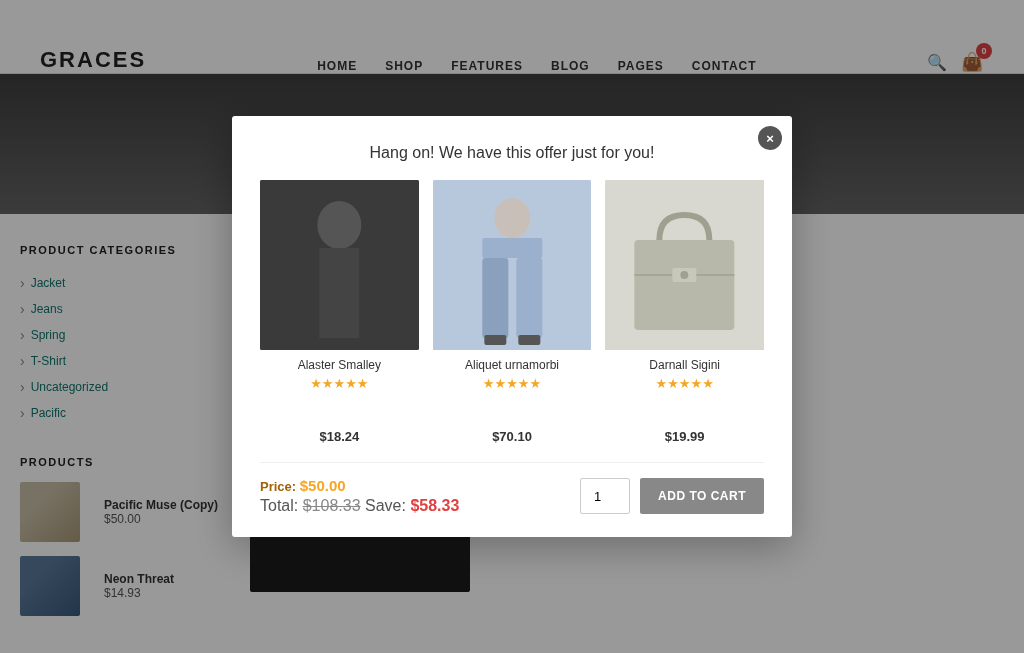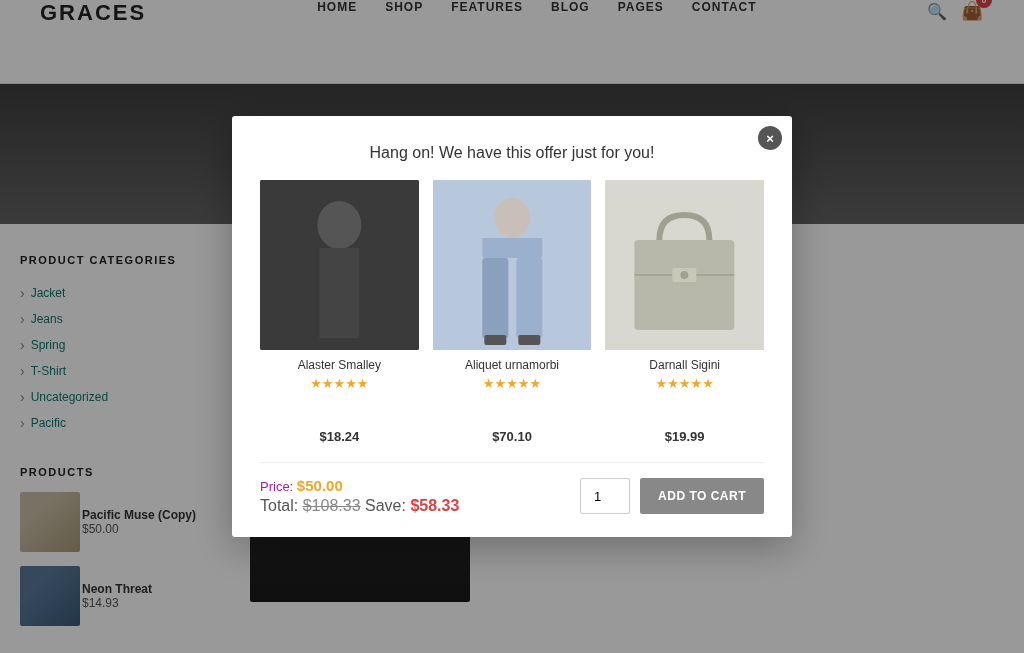--- a/index.html
+++ b/index.html
@@ -3,24 +3,24 @@
   <meta charset="utf-8">
   <style>
     * { box-sizing: border-box; margin: 0; padding: 0; }
     body { font-family: Arial, sans-serif; background: #fff; color: #333; font-size: 13px; }
 
     
     .header {
       background: #fff;
       border-bottom: 1px solid #e0e0e0;
       display: flex;
-      align-items: flex-start;
+      align-items: flex-end;
       justify-content: space-between;
       padding: 0 40px;
-      height: 84px;
+      height: 74px;
       position: relative;
       z-index: 10;
     }
     .logo {
       font-size: 22px;
       font-weight: 900;
       letter-spacing: 2px;
       color: #222;
       text-transform: uppercase;
     }
@@ -133,21 +133,21 @@
     }
     .sidebar-category-item::before {
       content: '›';
       color: #888;
       font-size: 14px;
     }
     .sidebar-section-title.products-title { margin-top: 30px; }
     .sidebar-product {
       display: flex;
       align-items: center;
-      gap: 2px;
+      gap: 24px;
       margin-bottom: 14px;
     }
     .sidebar-product-img {
       width: 60px;
       height: 60px;
       background: #d0c8b8;
       flex-shrink: 0;
       border-radius: 2px;
     }
     .sidebar-product-img.jacket-img {
@@ -306,22 +306,22 @@
       border-top: 1px solid #eee;
       padding-top: 14px;
       display: flex;
       align-items: center;
       justify-content: space-between;
     }
     .modal-price-info {
       font-size: 13px;
     }
     .price-label {
-      color: #a21caf;
-      font-weight: 400;
+      color: #a16207;
+      font-weight: 700;
     }
     .price-value {
       color: #f5a623;
       font-weight: 700;
       font-size: 15px;
     }
     .total-line {
       color: #555;
       font-size: 16px;
       margin-top: 3px;

